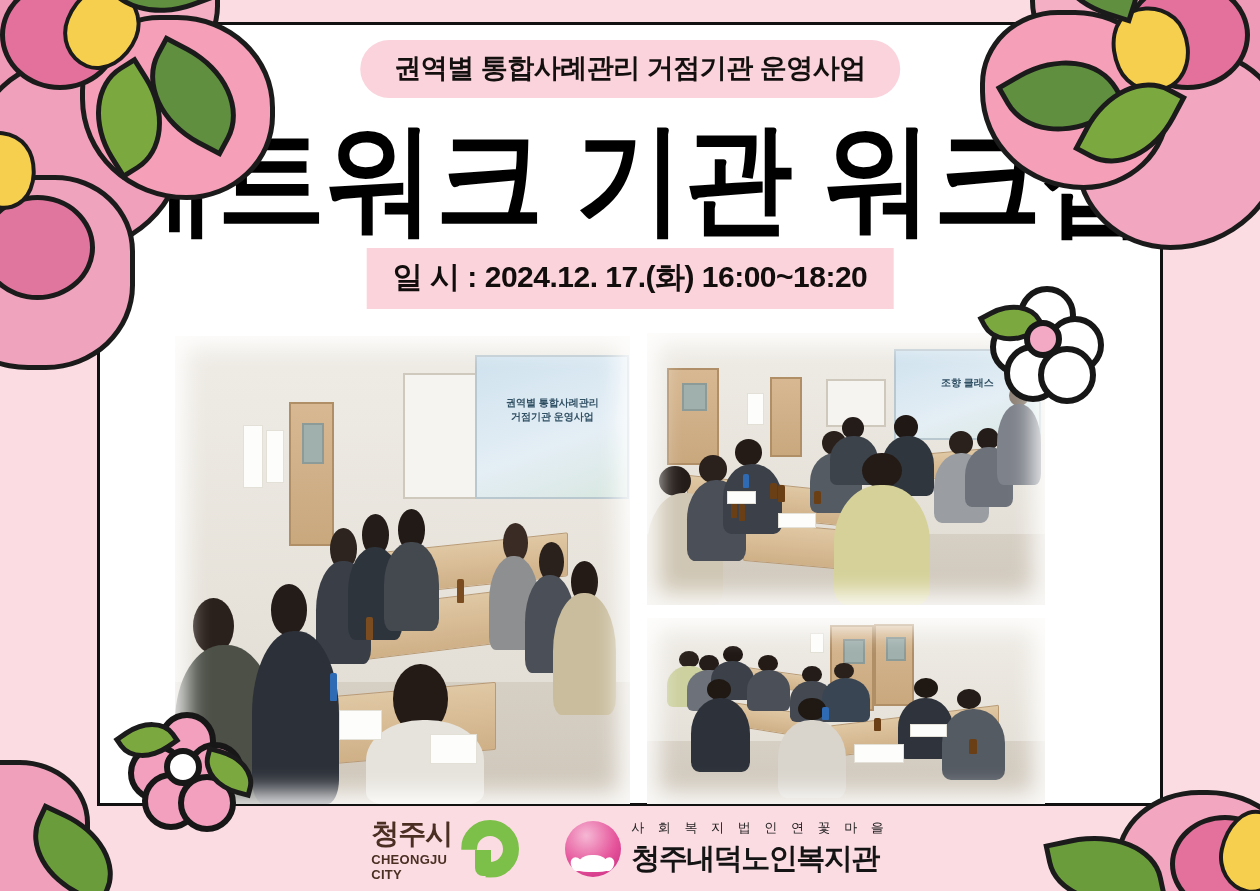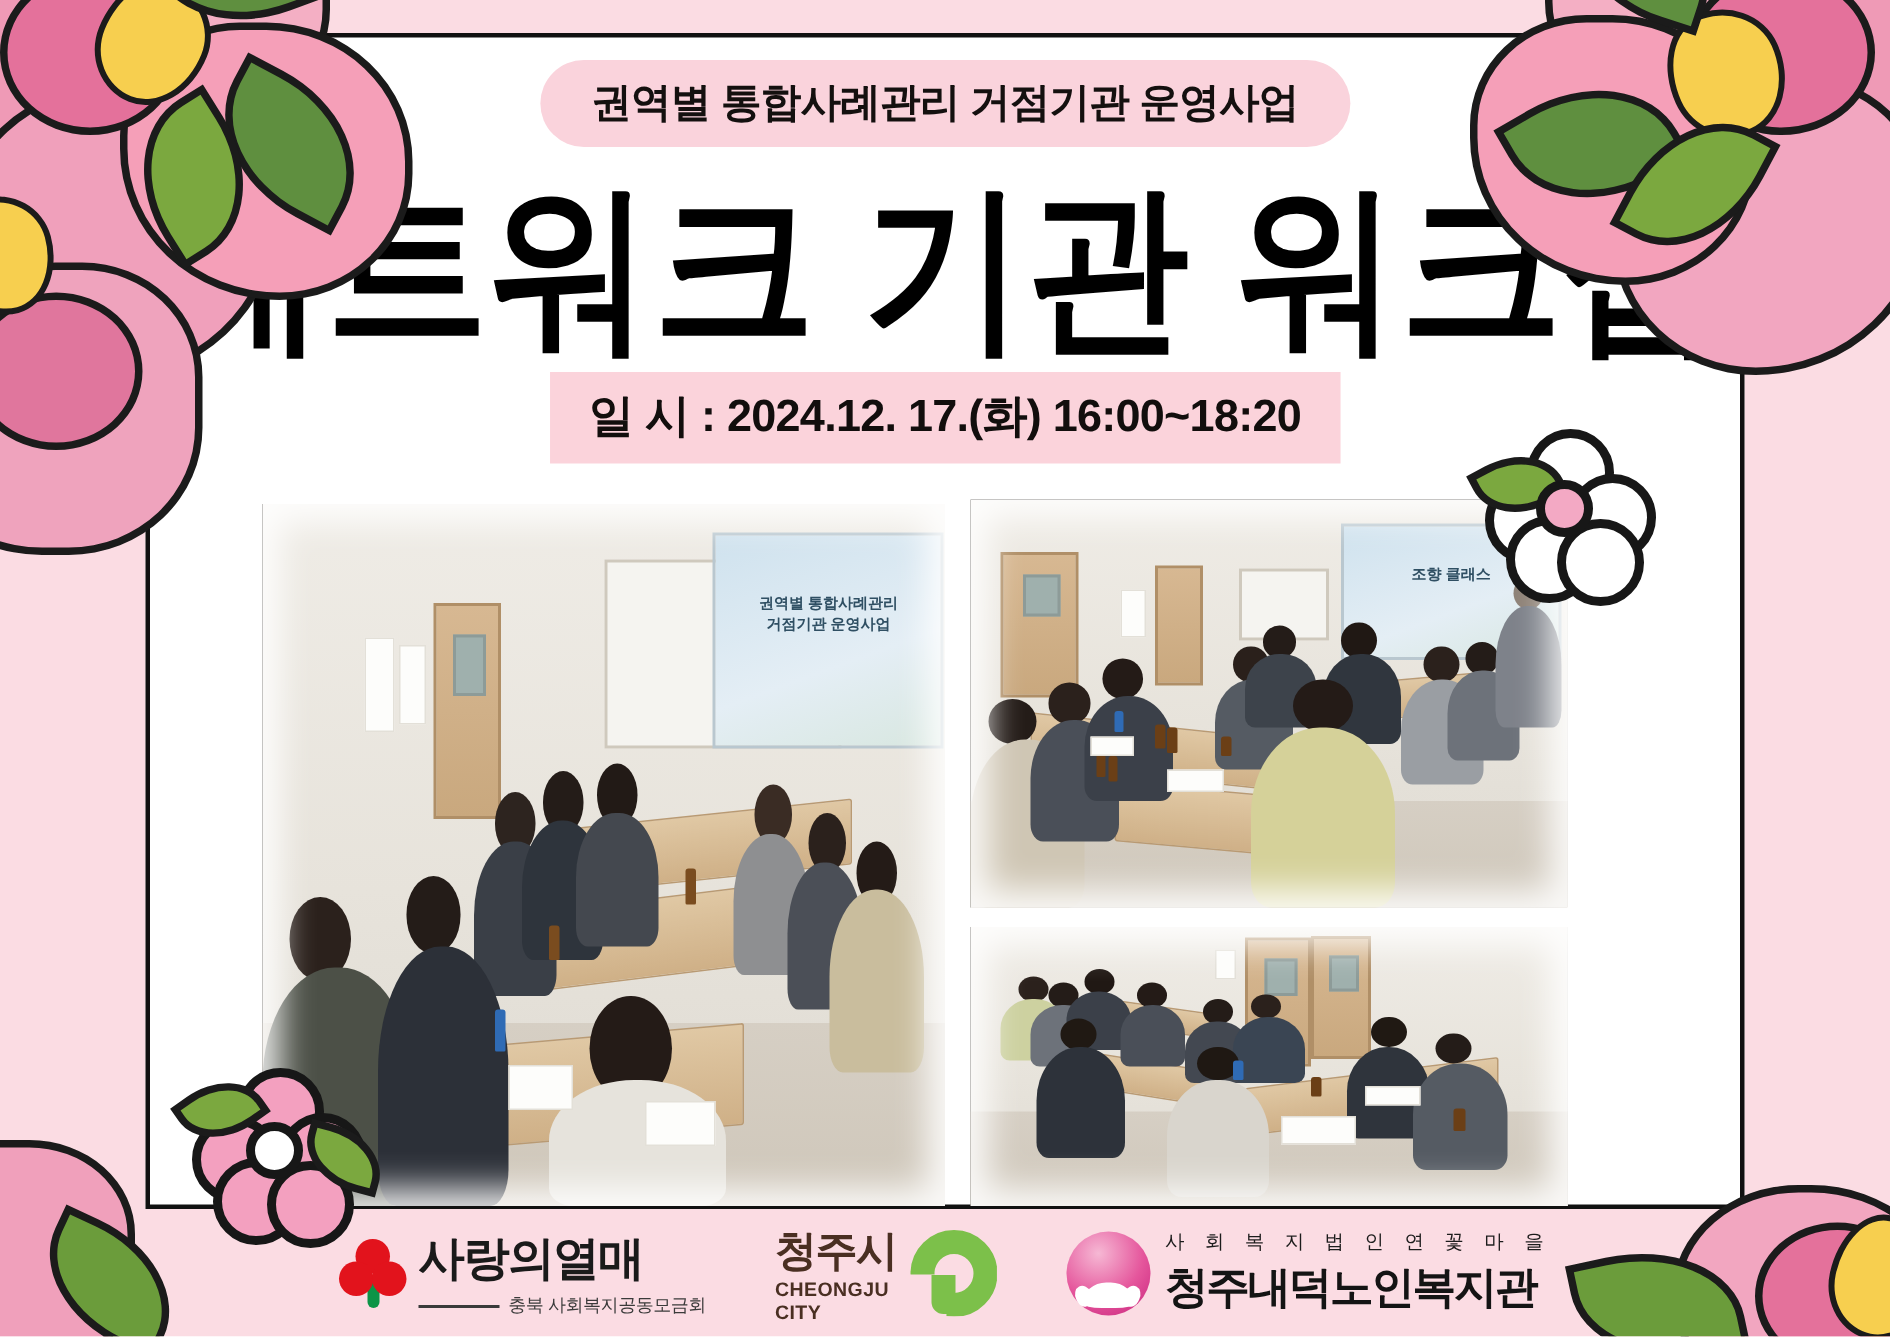--- a/index.html
+++ b/index.html
@@ -112,21 +112,21 @@
     position: absolute;
     left: 175px;
     top: 333px;
     width: 870px;
     height: 475px;
     z-index: 4;
   }
   .photo {
     position: absolute;
     overflow: hidden;
-    background: #737373;
+    background: #a21caf;
     box-shadow: 0 0 14px 7px rgba(255,255,255,0.95) inset;
   }
   .ph-left  { left: 0;   top: 3px;   width: 455px; height: 468px; }
   .ph-rtop  { left: 472px; top: 0;   width: 398px; height: 272px; }
   .ph-rbot  { left: 472px; top: 285px; width: 398px; height: 186px; }
 
   
   .wall { position:absolute; inset:0; background: linear-gradient(180deg,#efece6 0%,#e7e3db 55%,#dedad2 100%); }
   .floor { position:absolute; left:0; right:0; bottom:0; height:26%; background: linear-gradient(180deg,#d6cfc4,#cfc7ba); }
   .screen { position:absolute; background: linear-gradient(160deg,#cfe2ee,#e4eef5 60%,#d8e7e0); border:2px solid #b9c7cf; }
@@ -444,35 +444,20 @@
       <div class="bottle" style="left:81%; top:65%; width:1.8%; height:8%; background:#6b3f16;"></div>
       <div class="paper" style="left:52%; top:68%; width:12%; height:9%;"></div>
       <div class="paper" style="left:66%; top:57%; width:9%;  height:6%;"></div>
       <div class="blur-edge"></div>
     </div>
   </div>
 
   <div class="footer">
 
 
-    <div class="logo">
-      <div class="berry">
-        <span class="stem"></span>
-        <b style="left:11px; top:0;   width:23px; height:23px;"></b>
-        <b style="left:0;    top:15px; width:23px; height:23px;"></b>
-        <b style="left:22px; top:15px; width:23px; height:23px;"></b>
-      </div>
-      <div>
-        <div class="love-main">사랑의열매</div>
-        <div class="love-sub">
-          <span class="rule"></span>
-          <span>충북 사회복지공동모금회</span>
-        </div>
-      </div>
-    </div>
 
     <div class="logo">
       <div class="cj-text">
         <div class="cj-ko">청주시</div>
         <div class="cj-en">CHEONGJU</div>
         <div class="cj-en">CITY</div>
       </div>
       <div class="cj-mark">
         <div class="ring"></div>
         <div class="tail"></div>

